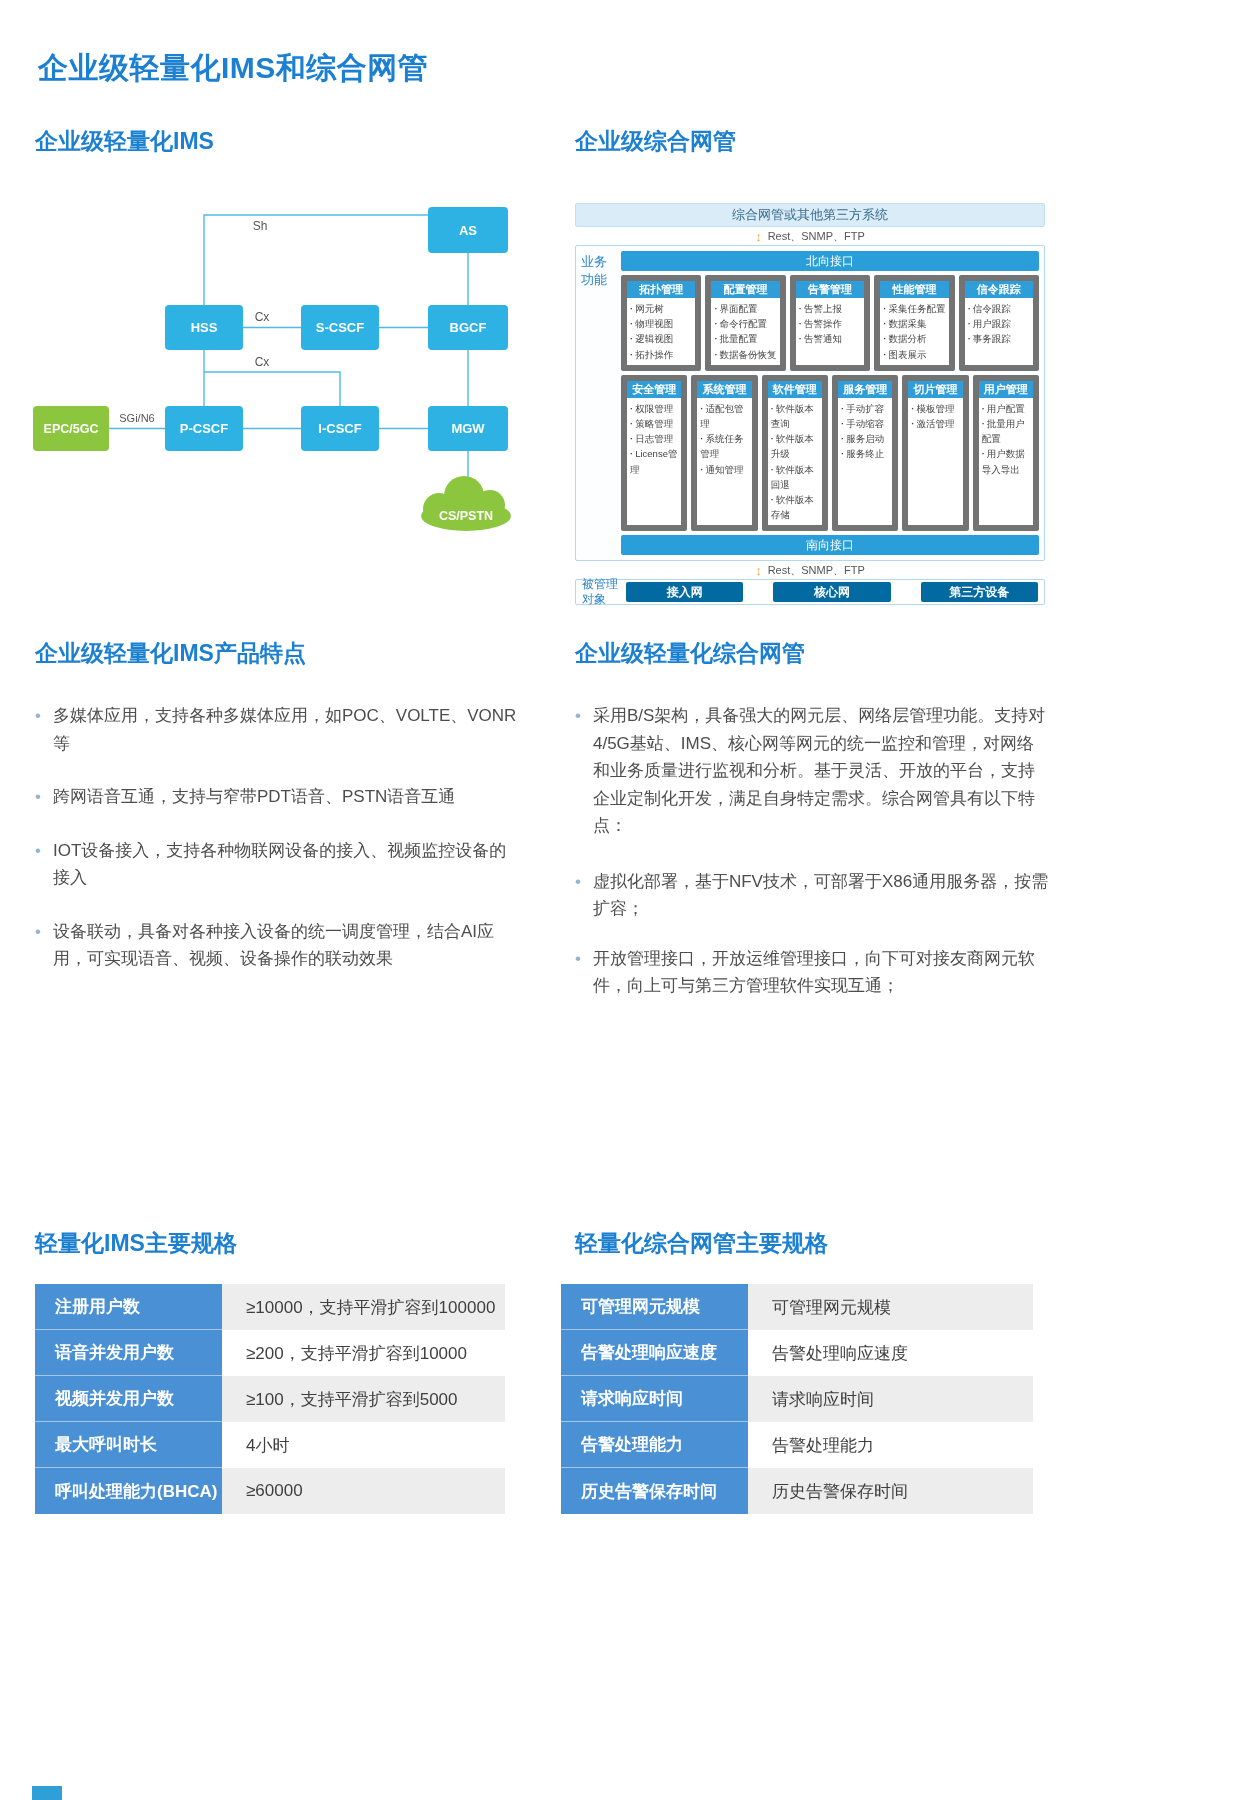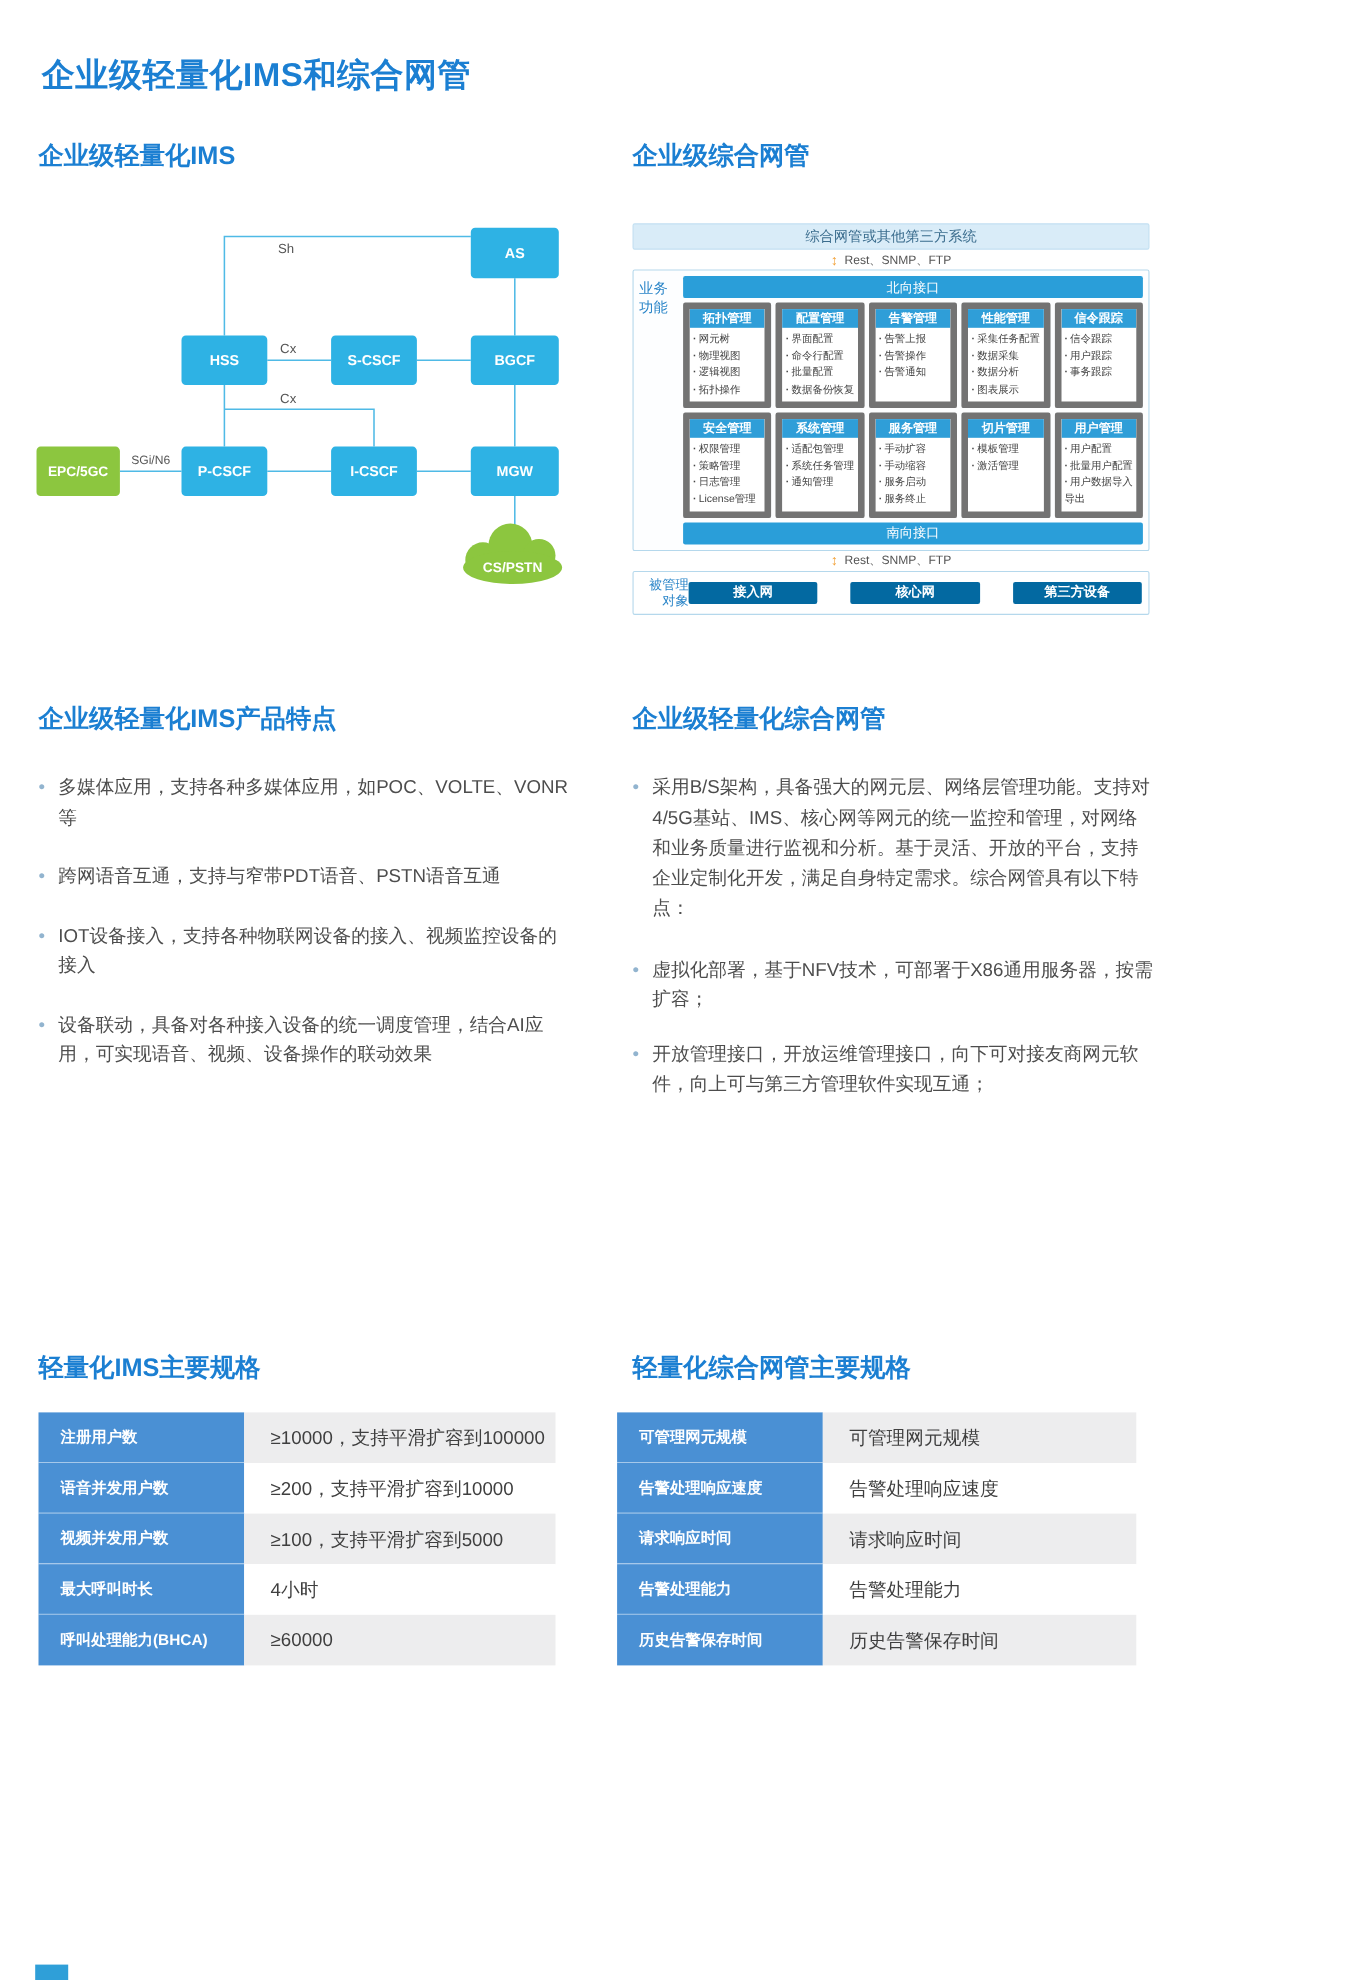--- a/index.html
+++ b/index.html
@@ -38,42 +38,42 @@
   .iface-bar.south { margin-top:4px; }
   .module-row { display:flex; gap:4px; margin-top:4px; align-items:stretch; }
   .module { flex:1; border:6px solid #737373; background:#fff; border-radius:2px; min-height:88px;
             display:flex; flex-direction:column; overflow:hidden; }
   .module-title { height:17px; flex:0 0 17px; background:#2f9ed8; color:#fff; font-size:11px; font-weight:bold;
                   display:flex; align-items:center; justify-content:center; }
   .module-items { padding:3px 1px 3px 3px; }
   .module-item { font-size:9.5px; color:#444; line-height:1.6; }
   .module-item::before { content:"·"; font-weight:bold; margin-right:2px; }
   .managed-row { margin-top:0; border:1px solid #b5d8ec; border-radius:2px; display:flex;
-                 align-items:center; padding:4px 6px; height:40px;text-align:right; }
+                 align-items:center; padding:4px 6px; height:26px; }
   .managed-label { font-size:12px; padding-top:0; width:44px; line-height:1.25; }
   .managed-bars { flex:1; display:flex; gap:30px; }
   .managed-bar { flex:1; height:20px; background:#0369a1; color:#fff; font-size:12px; font-weight:bold;
                  display:flex; align-items:center; justify-content:center; border-radius:2px; }
 
   
   .bullets { position:absolute; }
   .b-ims { left:35px; top:702px; width:484px; }
   .b-nms { left:575px; top:702px; width:474px; }
   .bullet { display:flex; margin-bottom:26px; font-size:17px; line-height:1.62; color:#4d4d4d; }
   .bullet .dot { flex:0 0 auto; color:#92b4cf; margin-right:12px; }
   .bullet .dot::before { content:"•"; }
   .b-nms .bullet { margin-bottom:22px; }
   .b-nms .bullet:first-of-type { margin-bottom:28px; }
 
   
   .spec-table { position:absolute; width:470px; }
   .t-ims { left:35px; top:1284px; }
   .t-nms { left:561px; top:1284px; width:472px; }
   .spec-row { display:flex; height:46px; }
-  .spec-label { width:187px; background:#4a90d4; color:#fff; font-size:14px; font-weight:bold;
+  .spec-label { width:187px; background:#4a90d4; color:#fff; font-size:17px; font-weight:bold;
                 display:flex; align-items:center; padding-left:20px; }
   .spec-row:not(:last-child) .spec-label { border-bottom:1px solid rgba(255,255,255,.5); }
   .spec-value { flex:1; display:flex; align-items:center; padding-left:24px; font-size:17px; color:#3f3f3f; background:#fff; }
   .spec-row:nth-of-type(odd) .spec-value { background:#ededee; }
 
   .footer-bar { position:absolute; left:32px; top:1786px; width:30px; height:14px; background:#2f9fd8; }
 </style>
 </head>
 <body>
 
@@ -210,20 +210,29 @@
 
             <div class="module">
               <div class="module-title">系统管理</div>
               <div class="module-items">
                 <div class="module-item">适配包管理</div>
                 <div class="module-item">系统任务管理</div>
                 <div class="module-item">通知管理</div>
               </div>
             </div>
 
+            <div class="module">
+              <div class="module-title">软件管理</div>
+              <div class="module-items">
+                <div class="module-item">软件版本查询</div>
+                <div class="module-item">软件版本升级</div>
+                <div class="module-item">软件版本回退</div>
+                <div class="module-item">软件版本存储</div>
+              </div>
+            </div>
 
             <div class="module">
               <div class="module-title">服务管理</div>
               <div class="module-items">
                 <div class="module-item">手动扩容</div>
                 <div class="module-item">手动缩容</div>
                 <div class="module-item">服务启动</div>
                 <div class="module-item">服务终止</div>
               </div>
             </div>

